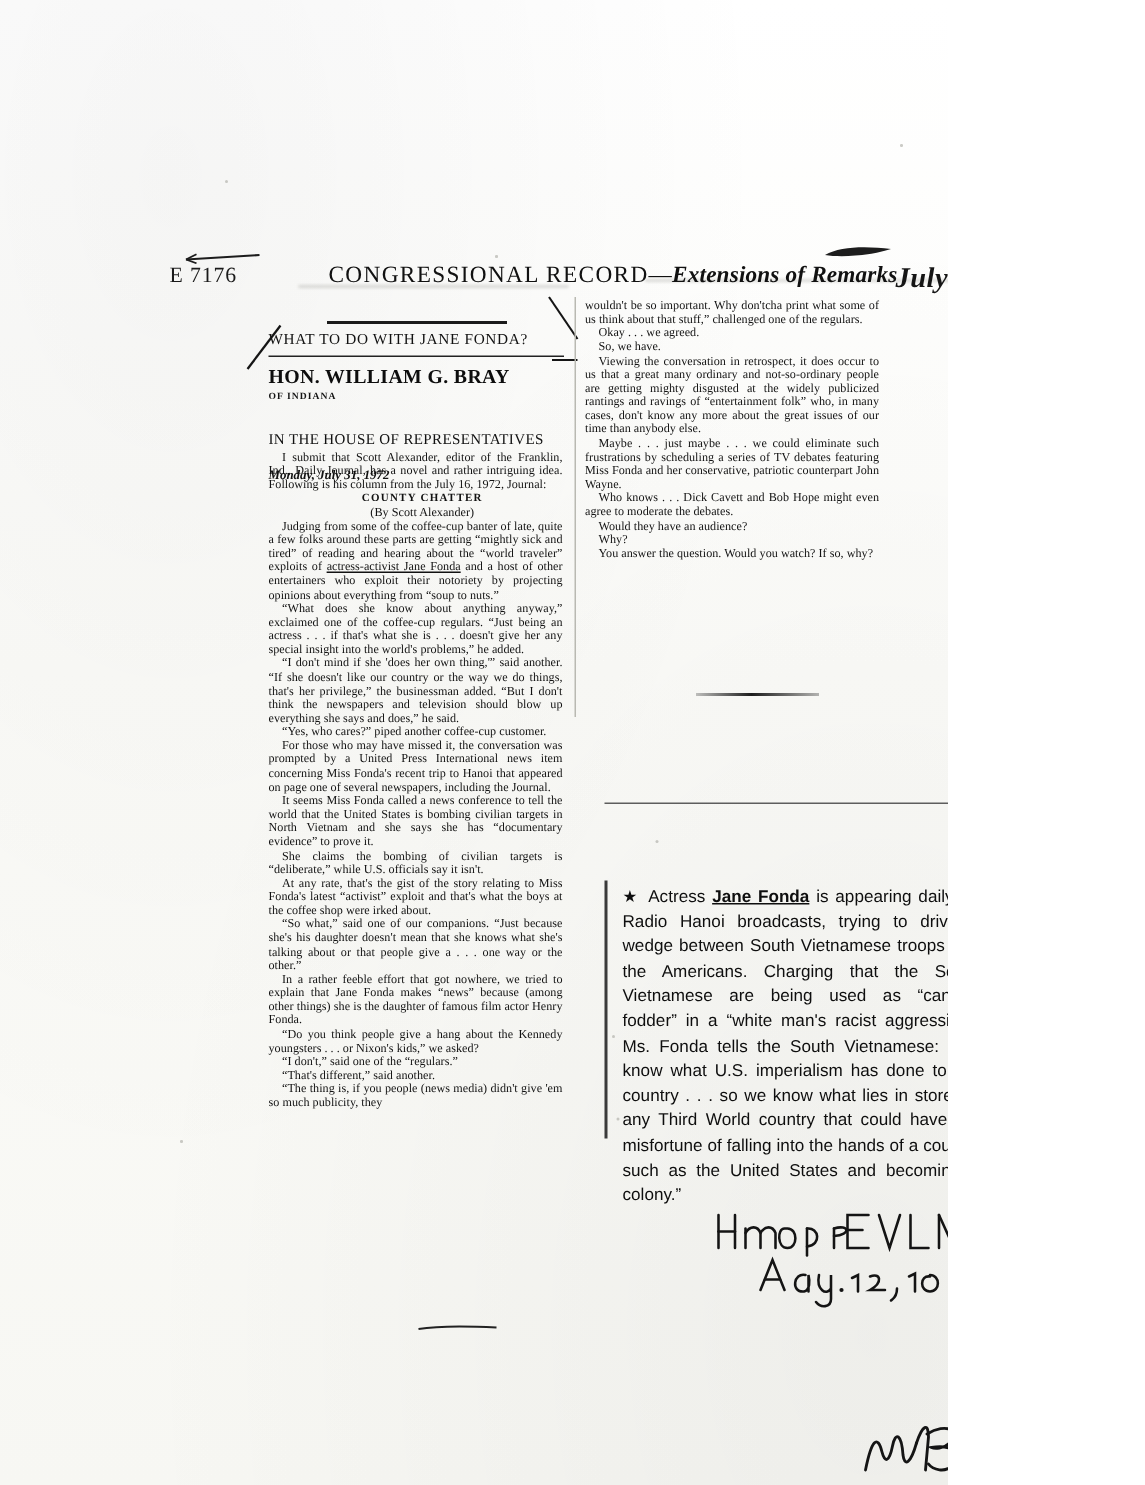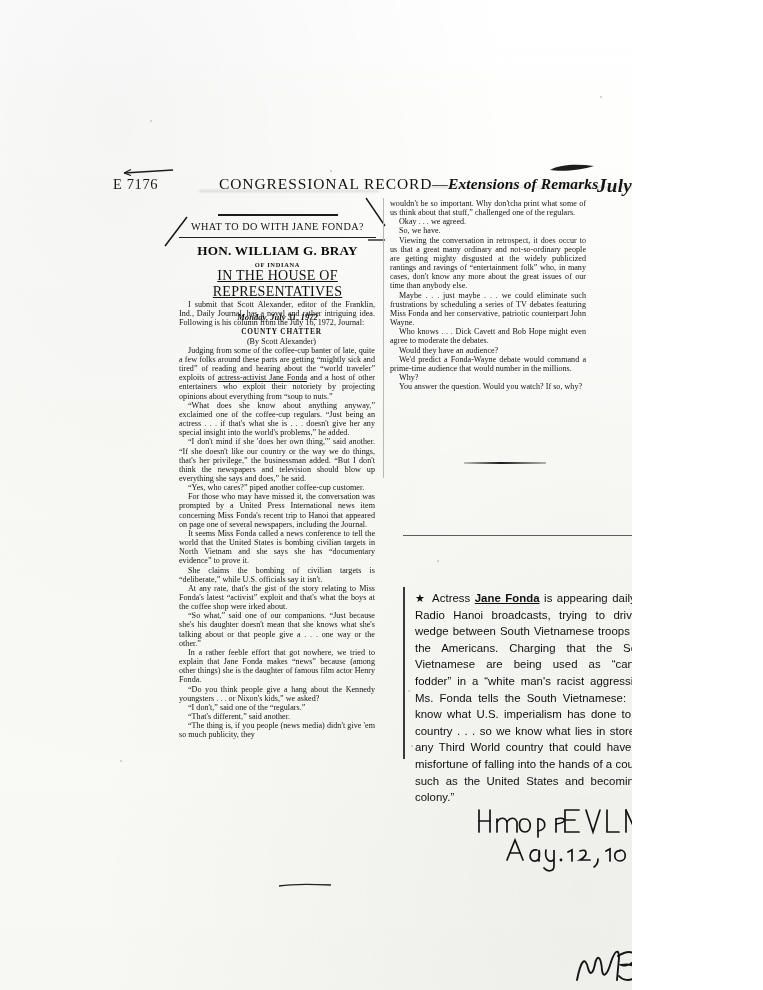--- a/index.html
+++ b/index.html
@@ -124,21 +124,21 @@
     height: 280px;
     background: #b9b9b2;
   }
 
   
   .headline-wrap {
     position: absolute;
     left: 179px;
     top: 214px;
     width: 197px;
-    text-align: center;
+    text-align: left;
   }
   .rule-thin {
     height: 1.6px;
     background: #1b1b1b;
     width: 120px;
     margin: 0 auto 5px auto;
   }
   .title-main {
     font-size: 10.2px;
     letter-spacing: .45px;
@@ -160,25 +160,24 @@
     white-space: nowrap;
   }
   .of-state {
     font-size: 6.4px;
     font-weight: bold;
     letter-spacing: .7px;
     margin-top: 2px;
     color: #141414;
   }
   .chamber {
-    font-size: 14px;
+    font-size: 10px;
     letter-spacing: .25px;
-    margin-top: 0;
-    color: #111;
-    text-decoration: underline;
+    margin-top: 20px;
+    color: #111;
   }
   .session-date {
     font-size: 8.6px;
     font-style: italic;
     font-weight: bold;
     margin-top: 12px;
     color: #111;
   }
 
   
@@ -385,21 +384,20 @@
   </svg>
 
   <div class="col" id="col-right">
     <p class="noindent">wouldn't be so important. Why don'tcha print what some of us think about that stuff,” challenged one of the regulars.</p>
     <p>Okay . . . we agreed.</p>
     <p>So, we have.</p>
     <p>Viewing the conversation in retrospect, it does occur to us that a great many ordinary and not-so-ordinary people are getting mighty disgusted at the widely publicized rantings and ravings of “entertainment folk” who, in many cases, don't know any more about the great issues of our time than anybody else.</p>
     <p>Maybe . . . just maybe . . . we could eliminate such frustrations by scheduling a series of TV debates featuring Miss Fonda and her conservative, patriotic counterpart John Wayne.</p>
     <p>Who knows . . . Dick Cavett and Bob Hope might even agree to moderate the debates.</p>
     <p>Would they have an audience?</p>
-    <p>We'd predict a Fonda-Wayne debate would command a prime-time audience that would number in the millions.</p>
     <p>Why?</p>
     <p>You answer the question. Would you watch? If so, why?</p>
   </div>
 
   <div class="end-rule"></div>
 
   <div class="clip-box">
     <div class="clip-border-top"></div>
     <div class="clip-border-left"></div>
     <div class="clip-border-right"></div>

